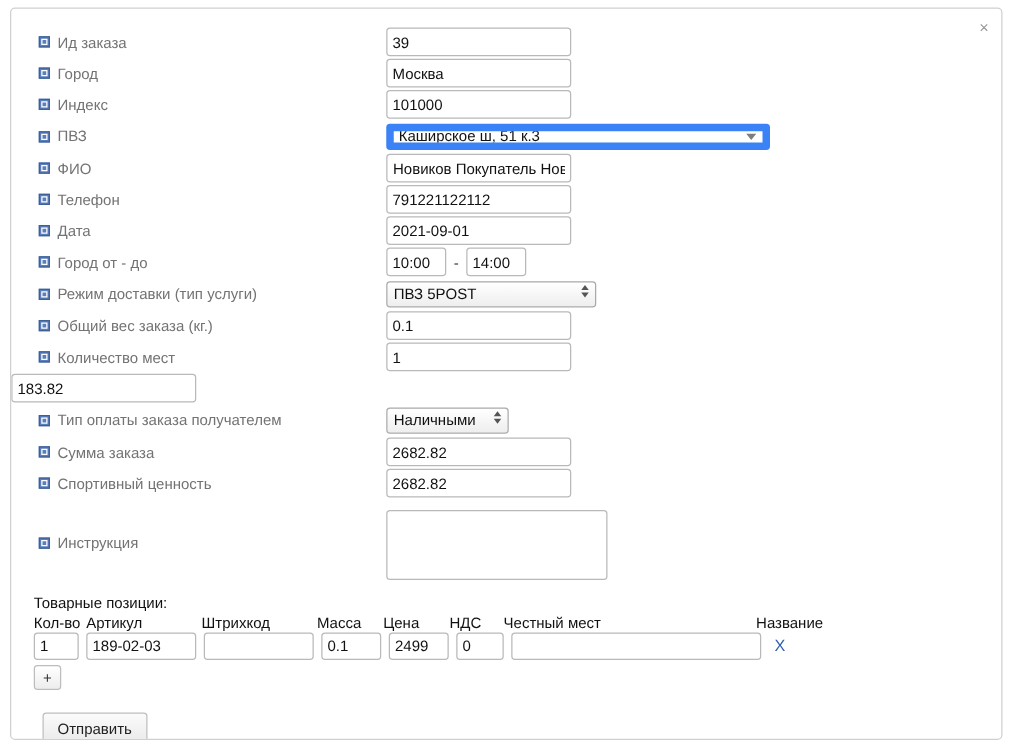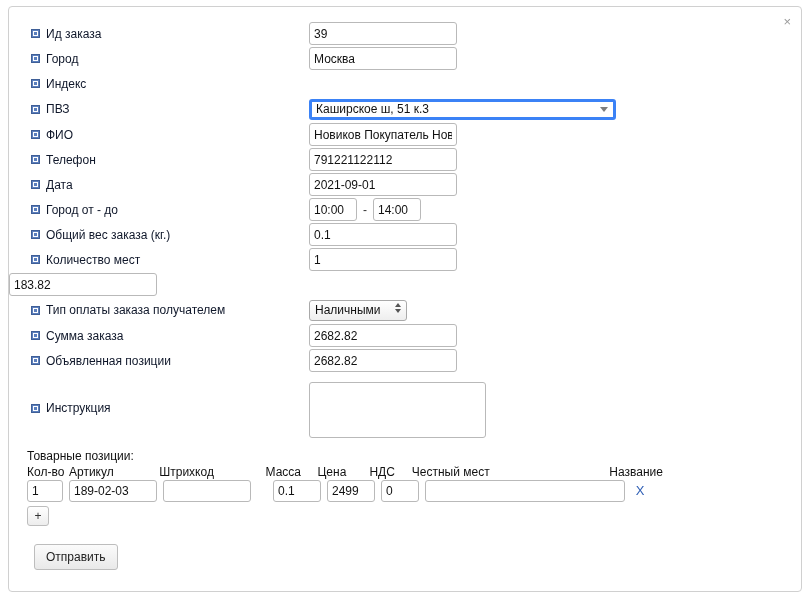--- a/index.html
+++ b/index.html
@@ -71,21 +71,21 @@
     position: absolute;
     left: 1px;
     top: 1px;
     width: 5px;
     height: 5px;
     border: 1px solid #ffffff;
     box-sizing: border-box;
   }
   .lbl {
     font-size: 12px;
-    color: #0f172a;
+    color: #737373;
     white-space: nowrap;
   }
   .field-cell {
     flex: 1;
     display: flex;
     align-items: center;
     gap: 5px;
   }
   input.txt {
     font-family: "Liberation Sans", sans-serif;
@@ -103,21 +103,21 @@
   .w-time { width: 48px; }
   .dash {
     font-size: 12px;
     color: #333;
     padding: 0 1px;
   }
   .combo {
     position: relative;
     width: 307px;
     height: 21px;
-    border: 3px solid #3b82f6;
+    border: 6px solid #3b82f6;
     border-radius: 3px;
     background: #ffffff;
     box-sizing: border-box;
     display: flex;
     align-items: center;
     padding: 0 18px 0 4px;
     font-size: 12px;
     color: #111111;
     overflow: hidden;
     white-space: nowrap;
@@ -214,21 +214,21 @@
     align-items: center;
   }
   .col-head {
     font-size: 12px;
     color: #111111;
     white-space: nowrap;
   }
   .c-qty   { width: 36px; }
   .c-art   { width: 88px; }
   .c-bar   { width: 88px; }
-  .c-mass  { width: 48px; margin-left: 16px; }
+  .c-mass  { width: 48px; }
   .c-price { width: 48px; }
   .c-nds   { width: 38px; }
   .c-mark  { width: 200px; }
   .c-name  { width: 176px; }
   .c-del   { width: 18px; text-align: center; }
   .items-row input.txt {
     height: 22px;
   }
   .del-x {
     color: #2f5fb5;
@@ -289,20 +289,23 @@
       <div class="field-cell">
         <input class="txt w-main" value="Москва" style="">
       </div>
     </div>
 
     <div class="row">
       <div class="label-cell">
         <span class="mini-icon"></span>
         <span class="lbl">Индекс</span>
       </div>
+      <div class="field-cell">
+        <input class="txt w-main" value="101000" style="">
+      </div>
     </div>
 
     <div class="row tall">
       <div class="label-cell">
         <span class="mini-icon"></span>
         <span class="lbl">ПВЗ</span>
       </div>
       <div class="field-cell">
         <div class="combo">
           <span>Каширское ш, 51 к.3</span>
@@ -346,20 +349,35 @@
         <span class="mini-icon"></span>
         <span class="lbl">Город от - до</span>
       </div>
       <div class="field-cell">
         <input class="txt w-time" value="10:00" style="">
         <span class="dash">-</span>
         <input class="txt w-time" value="14:00" style="">
       </div>
     </div>
 
+    <div class="row tall">
+      <div class="label-cell">
+        <span class="mini-icon"></span>
+        <span class="lbl">Режим доставки (тип услуги)</span>
+      </div>
+      <div class="field-cell">
+        <div class="sel sel-wide">
+          <span>ПВЗ 5POST</span>
+          <span class="arrows">
+            <span class="up"></span>
+              <span class="dn"></span>
+          </span>
+        </div>
+      </div>
+    </div>
 
     <div class="row">
       <div class="label-cell">
         <span class="mini-icon"></span>
         <span class="lbl">Общий вес заказа (кг.)</span>
       </div>
       <div class="field-cell">
         <input class="txt w-main" value="0.1" style="">
       </div>
     </div>
@@ -402,21 +420,21 @@
         <span class="lbl">Сумма заказа</span>
       </div>
       <div class="field-cell">
         <input class="txt w-main" value="2682.82" style="">
       </div>
     </div>
 
     <div class="row">
       <div class="label-cell">
         <span class="mini-icon"></span>
-        <span class="lbl">Объявленная позиции</span>
+        <span class="lbl">Спортивный ценность</span>
       </div>
       <div class="field-cell">
         <input class="txt w-main" value="2682.82" style="">
       </div>
     </div>
 
     <div class="row-instr">
       <div class="label-cell">
         <span class="mini-icon"></span>
         <span class="lbl">Инструкция</span>

